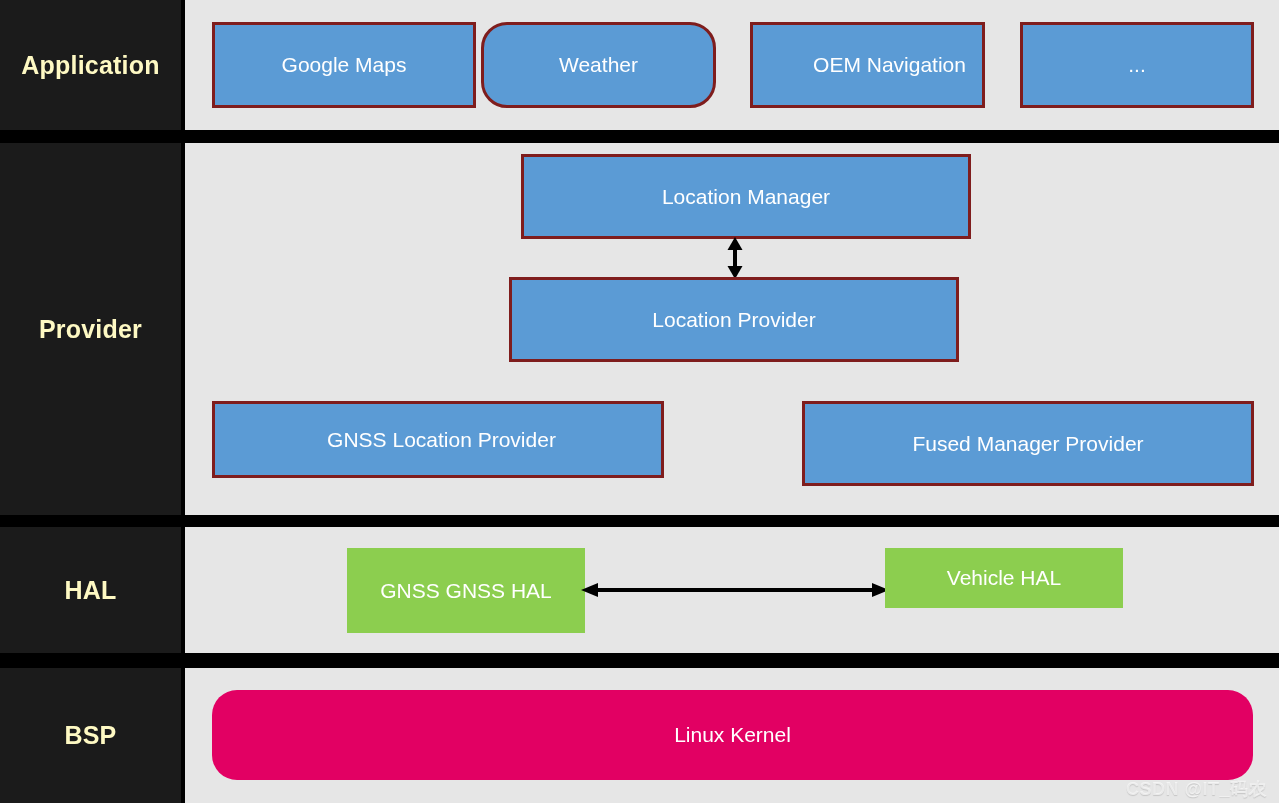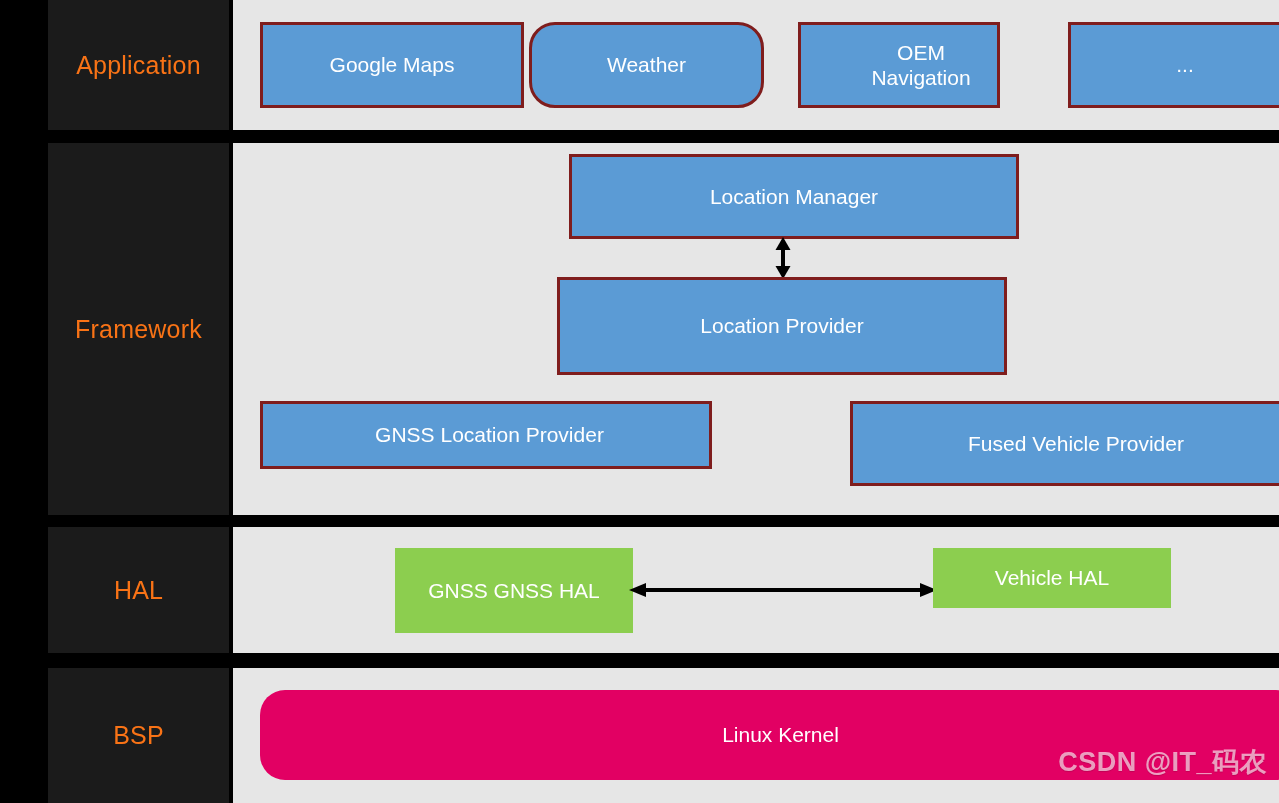--- a/index.html
+++ b/index.html
@@ -24,29 +24,28 @@
     position: absolute;
     left: 0;
     width: 1279px;
     display: flex;
   }
 
   .layer-label {
     width: 181px;
     flex: 0 0 181px;
     background: #1B1B1B;
-    color: #f97316;
+    color: #fef9c3;
     display: flex;
     align-items: center;
     justify-content: center;
     font-size: 25px;
-    font-weight: 400;
+    font-weight: 700;
     letter-spacing: 0.2px;
     height: 100%;
-    margin-left: 48px;
   }
 
   .layer-gap {
     width: 4px;
     flex: 0 0 4px;
     background: #000000;
     height: 100%;
   }
 
   .layer-content {
@@ -77,27 +76,27 @@
     border: 3px solid #7f1d1d;
   }
   .node.blue  { background: #5B9BD5; }
   .node.green { background: #8CCE4F; border: none; }
   .node.pink  { background: #E20063; border: none; }
 
   
   .app-node { top: 22px; height: 86px; }
   #app-0 { left: 27px;  width: 264px; }
   #app-1 { left: 296px; width: 235px; border-radius: 26px; }
-  #app-2 { left: 565px; width: 202px; padding-left: 44px; }
+  #app-2 { left: 565px; width: 235px; padding-left: 44px; }
   #app-3 { left: 835px; width: 234px; }
 
   
   #fw-location-manager  { left: 324px; top: 11px;  width: 450px; height: 85px; margin-left: 12px; }
-  #fw-location-provider { left: 324px; top: 134px; width: 450px; height: 98px; }
-  #fw-gnss-provider     { left: 27px;  top: 258px; width: 452px; height: 68px; padding-left: 7px; }
+  #fw-location-provider { left: 324px; top: 134px; width: 450px; height: 85px; }
+  #fw-gnss-provider     { left: 27px;  top: 258px; width: 452px; height: 77px; padding-left: 7px; }
   #fw-fused-provider    { left: 617px; top: 258px; width: 452px; height: 85px; }
 
   
   #fw-vertical-arrow {
     position: absolute;
     left: 537px;
     top: 94px;
     width: 26px;
     height: 42px;
   }
@@ -114,22 +113,22 @@
     height: 22px;
   }
 
   
   #bsp-linux-kernel { left: 27px; top: 22px; width: 1041px; height: 90px; border-radius: 25px; }
 
   
   #watermark {
     position: absolute;
     right: 12px;
-    bottom: 23px;
-    font-size: 27px;
+    bottom: 2px;
+    font-size: 18px;
     color: rgba(255,255,255,0.62);
     text-shadow: 0 1px 1px rgba(0,0,0,0.14);
     pointer-events: none;
     white-space: nowrap;
     letter-spacing: 0.5px;
     font-weight: bold;
   }
 </style>
 </head>
 <body>
@@ -141,39 +140,39 @@
     <div class="layer-gap"></div>
     <div class="layer-content">
       <div class="node blue app-node" id="app-0">Google Maps</div>
       <div class="node blue app-node" id="app-1">Weather</div>
       <div class="node blue app-node" id="app-2">OEM Navigation</div>
       <div class="node blue app-node" id="app-3">...</div>
     </div>
   </div>
 
   <div class="layer-row" id="row-framework">
-    <div class="layer-label">Framework</div>
+    <div class="layer-label">Provider</div>
     <div class="layer-gap"></div>
     <div class="layer-content">
 
       <div class="node blue" id="fw-location-manager">Location Manager</div>
 
       <div id="fw-vertical-arrow">
         <svg width="26" height="42" viewBox="0 0 26 42">
           <line x1="13" y1="7" x2="13" y2="35" stroke="#000000" stroke-width="4"></line>
           <polygon points="13,0 5.5,13 20.5,13" fill="#000000"></polygon>
           <polygon points="13,42 5.5,29 20.5,29" fill="#000000"></polygon>
         </svg>
       </div>
 
       <div class="node blue" id="fw-location-provider">Location Provider</div>
 
       <div class="node blue" id="fw-gnss-provider">GNSS Location Provider</div>
 
-      <div class="node blue" id="fw-fused-provider">Fused Vehicle Provider</div>
+      <div class="node blue" id="fw-fused-provider">Fused Manager Provider</div>
     </div>
   </div>
 
   <div class="layer-row" id="row-hal">
     <div class="layer-label">HAL</div>
     <div class="layer-gap"></div>
     <div class="layer-content">
 
       <div class="node green" id="hal-aosp">GNSS GNSS HAL</div>
 

